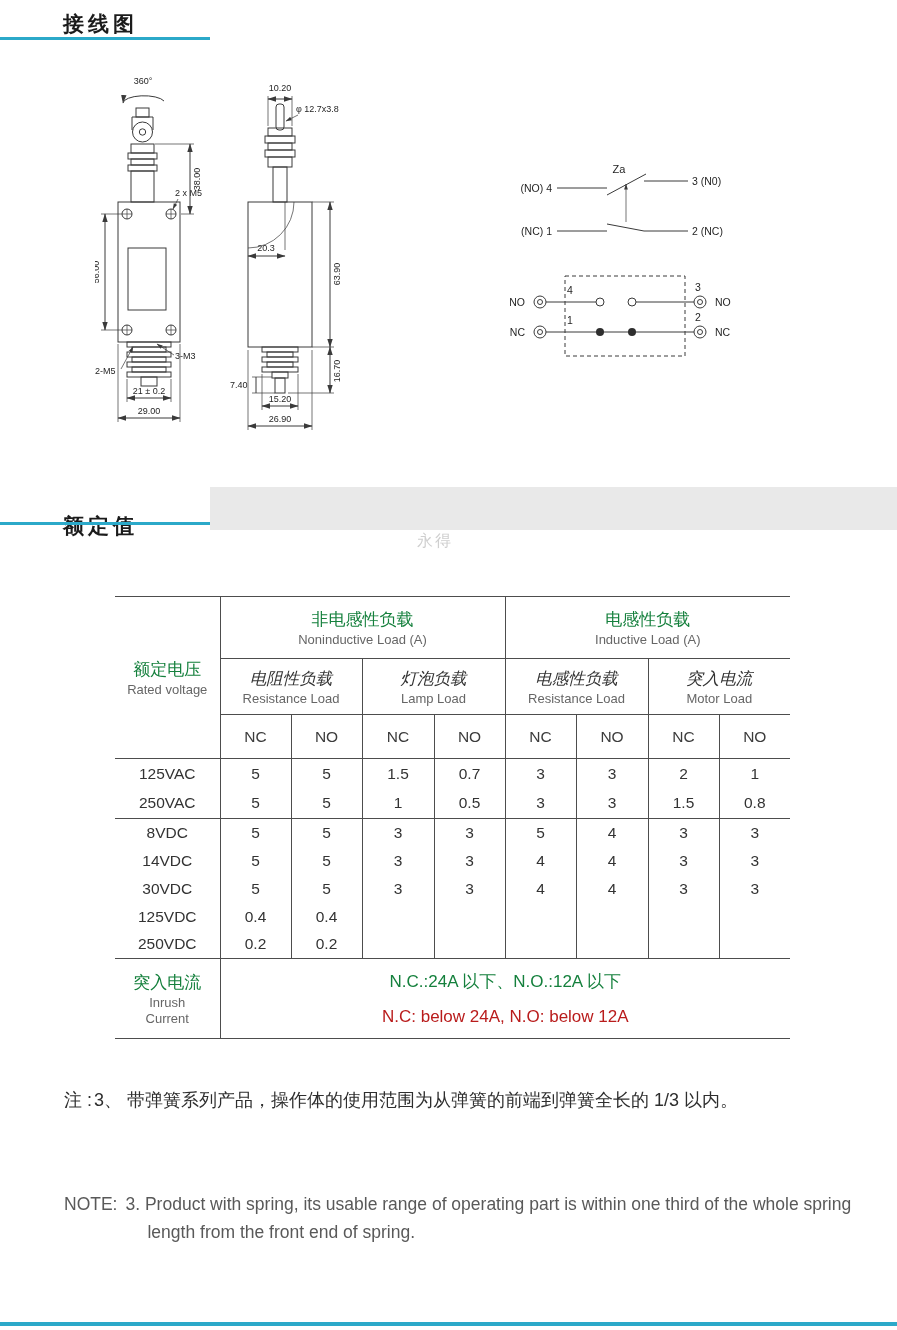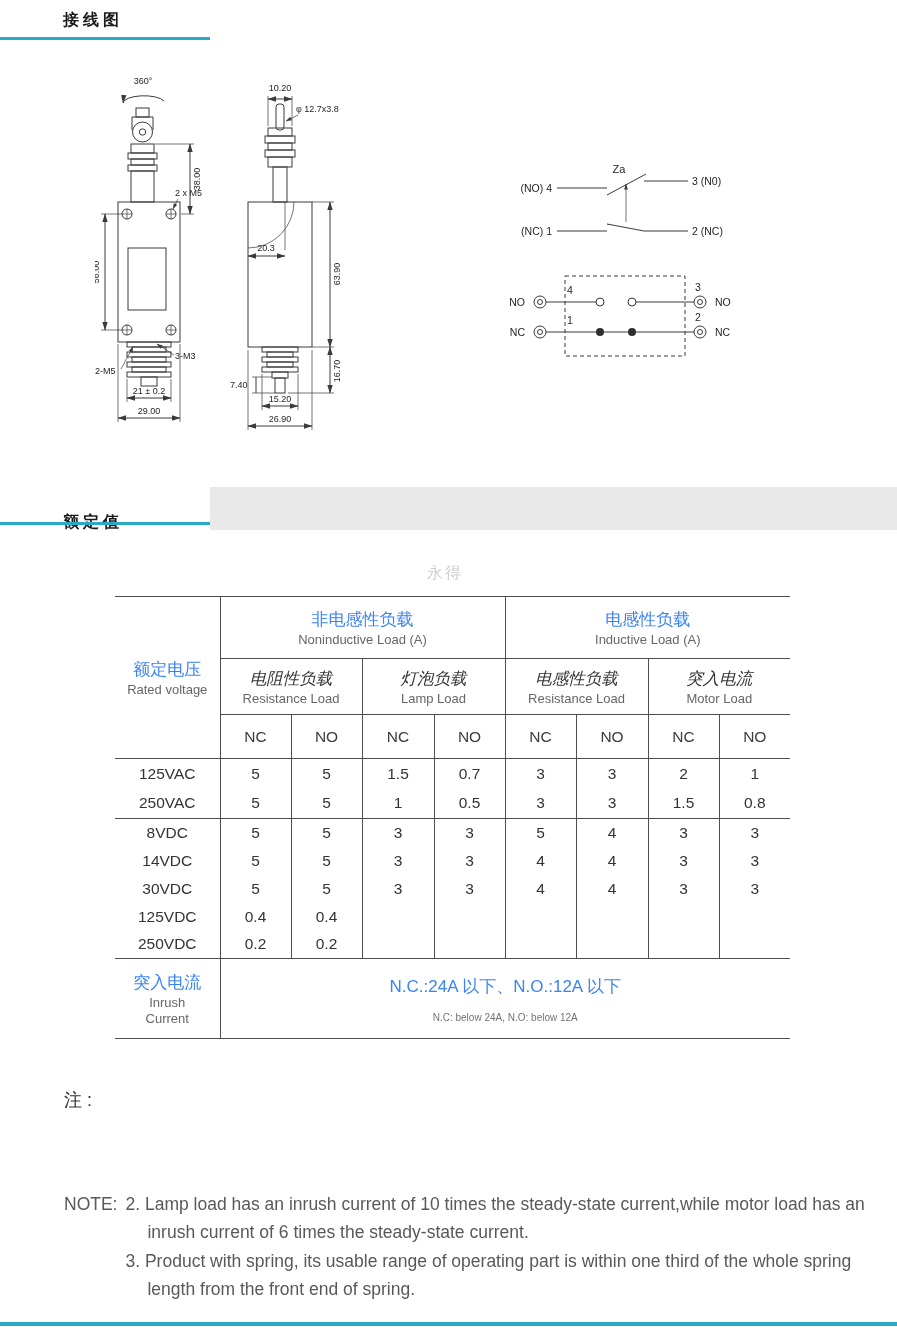--- a/index.html
+++ b/index.html
@@ -1,47 +1,47 @@
 <!DOCTYPE html>
 <html><head>
 <meta charset="utf-8">
 <style>
   * { margin:0; padding:0; box-sizing:border-box; }
   html,body { background:#ffffff; }
   body { font-family:"Liberation Sans","DejaVu Sans",sans-serif; color:#222; }
   .page { position:relative; width:897px; height:1330px; background:#fff; overflow:hidden; }
 
-  .sec-title { position:absolute; font-size:16px; font-weight:bold; color:#1b1b1b; letter-spacing:4px; white-space:nowrap; }
+  .sec-title { position:absolute; font-size:21px; font-weight:bold; color:#1b1b1b; letter-spacing:4px; white-space:nowrap; }
   .accent-bar { position:absolute; background:#2ba9c9; height:3px; }
   .bar-1 { left:0; top:37px; width:210px; }
   .gray-band { position:absolute; left:210px; top:487px; width:687px; height:43px; background:#e9e9e9; }
   .bar-2 { left:0; top:522px; width:210px; }
   .bottom-bar { left:0; top:1322px; width:897px; height:4px; }
-  .watermark { position:absolute; left:427px; top:531px; font-size:16px; color:#cfcfcf; letter-spacing:2px;margin-top:32px; }
+  .watermark { position:absolute; left:417px; top:531px; font-size:16px; color:#cfcfcf; letter-spacing:2px; }
 
   
   .drw { position:absolute; }
   .drw .ln { fill:none; stroke:#3a3a3a; stroke-width:1; }
   .drw .thin { stroke-width:0.7; }
   .drw .dash { stroke-dasharray:4 3; }
   .drw .dot { fill:#2e2e2e; stroke:none; }
   .drw text { font-size:9px; fill:#1f1f1f; font-family:"Liberation Sans","DejaVu Sans",sans-serif; }
   .drw text.t10 { font-size:10.5px; }
   .drw text.t11 { font-size:11px; }
 
   
   .rating-table { position:absolute; left:115px; top:596px; width:675px; border-collapse:collapse; table-layout:fixed; color:#333; }
   .rating-table td { text-align:center; vertical-align:middle; font-size:15.5px; padding:0; }
   .bt { border-top:1px solid #4d4d4d; }
   .bb { border-bottom:1px solid #4d4d4d; }
   .br { border-right:1px solid #4d4d4d; }
-  .rating-table .zh { font-size:17px; color:#3b82f6; }
+  .rating-table .zh { font-size:17px; color:#15803d; }
   .rating-table .zh-s { font-size:16.5px; color:#333;font-style:italic; }
   .rating-table .en { font-size:13px; color:#666; margin-top:1px; }
-  .rating-table .en-s { font-size:10px; color:#737373; margin-top:14px; }
+  .rating-table .en-s { font-size:17px; color:#b91c1c; margin-top:14px; }
   .h62 { height:62px; } .h56 { height:56px; } .h44 { height:44px; font-size:16px; color:#3c3c3c; }
   .h30 { height:30px; } .h28 { height:28px; } .h80 { height:80px; }
 
   
   .notes { position:absolute; display:flex; }
   .notes .prefix { flex:none; }
   .notes .items { flex:1; }
   .notes-zh { left:64px; top:1086px; width:822px; font-size:18px; color:#2e2e2e; line-height:1.65; }
   .notes-zh .prefix { margin-right:2px; }
   .notes-zh .items > div { padding-left:27px; text-indent:-27px; }
@@ -364,25 +364,25 @@
         <div class="zh">N.C.:24A 以下、N.O.:12A 以下</div>
         <div class="en-s">N.C: below 24A, N.O: below 12A</div>
       </td>
     </tr>
     </tbody>
   </table>
 
   <div class="notes notes-zh">
     <span class="prefix">注 :</span>
     <div class="items">
+      <div>3、 带弹簧系列产品，操作体的使用范围为从弹簧的前端到弹簧全长的 1/3 以内。</div>
     </div>
   </div>
 
   <div class="notes notes-en">
     <span class="prefix">NOTE:</span>
     <div class="items">
-      <div>2. Lamp load has an inrush current of 10 times the steady-state current,while motor load has an inrush current of 6 times the steady-state current.</div>
       <div>3. Product with spring, its usable range of operating part is within one third of the whole spring length from the front end of spring.</div>
     </div>
   </div>
 
   <div class="accent-bar bottom-bar"></div>
 </div>
 
 </body></html>

